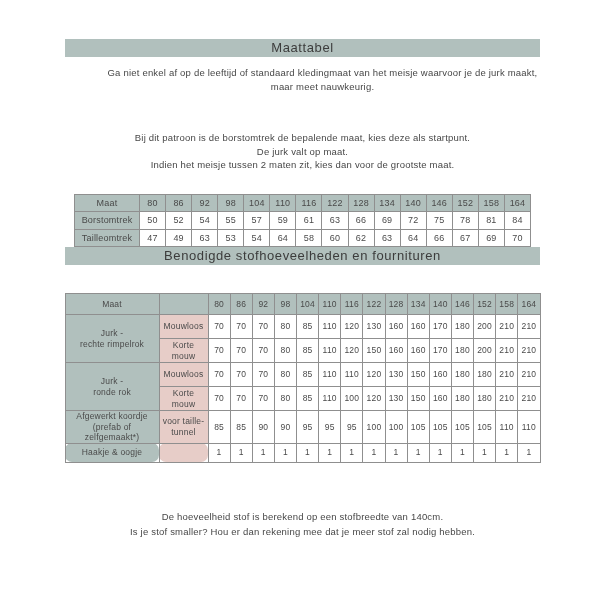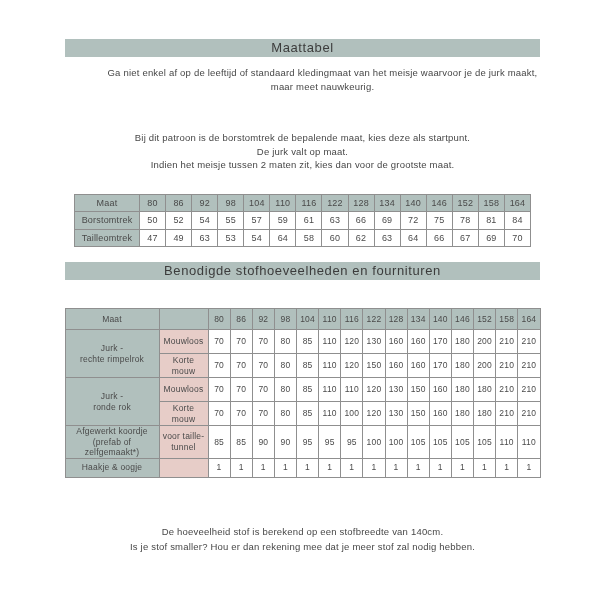--- a/index.html
+++ b/index.html
@@ -10,21 +10,21 @@
     -webkit-font-smoothing:antialiased;
   }
   .page{width:605px;height:605px;overflow:hidden;position:relative;}
 
   .bar{
     margin:0 65px;height:18px;line-height:18px;
     background:#b1c0bd;text-align:center;
     font-size:13px;letter-spacing:.6px;color:#3c3c3c;
   }
   #bar1{margin-top:39px;}
-  #bar2{margin-top:15px;}
+  #bar2{}
 
   .motto{
     margin-top:14px;text-align:center;font-style:italic;
     font-size:9.5px;letter-spacing:.4px;color:#474747;
   }
   .para{text-align:center;font-size:9.5px;line-height:13.5px;color:#474747;letter-spacing:.2px;}
   #intro{margin-top:9px;padding-left:40px;}
   #tip{margin-top:38px;}
 
   table{border-collapse:collapse;margin:0 auto;table-layout:fixed;border:1px solid #d946ef;}
@@ -39,21 +39,21 @@
   #size-table td{height:16.5px;}
   #size-table td.lbl{width:64px;}
 
   #fabric-table{margin-top:28px;width:476px;}
   #fabric-table td{font-size:8.5px;line-height:10.5px;white-space:pre-line;}
   #fabric-table td.grp{width:93px;}
   #fabric-table td.var{width:48px;}
   #fabric-table tr.r-head td{height:20px;}
   #fabric-table tr.r-std td{height:23px;}
   #fabric-table tr.r-cord td{height:29px;}
-  #fabric-table tr.r-last td{height:18px;}
+  #fabric-table tr.r-last td{height:18px;border-radius:7px;}
 
   .footer{margin-top:46px;text-align:center;font-size:9.5px;line-height:15px;color:#474747;letter-spacing:.2px;}
 </style>
 </head>
 <body>
 
 <div class="page">
 
   <div class="bar" id="bar1">
     <span>Maattabel</span>

